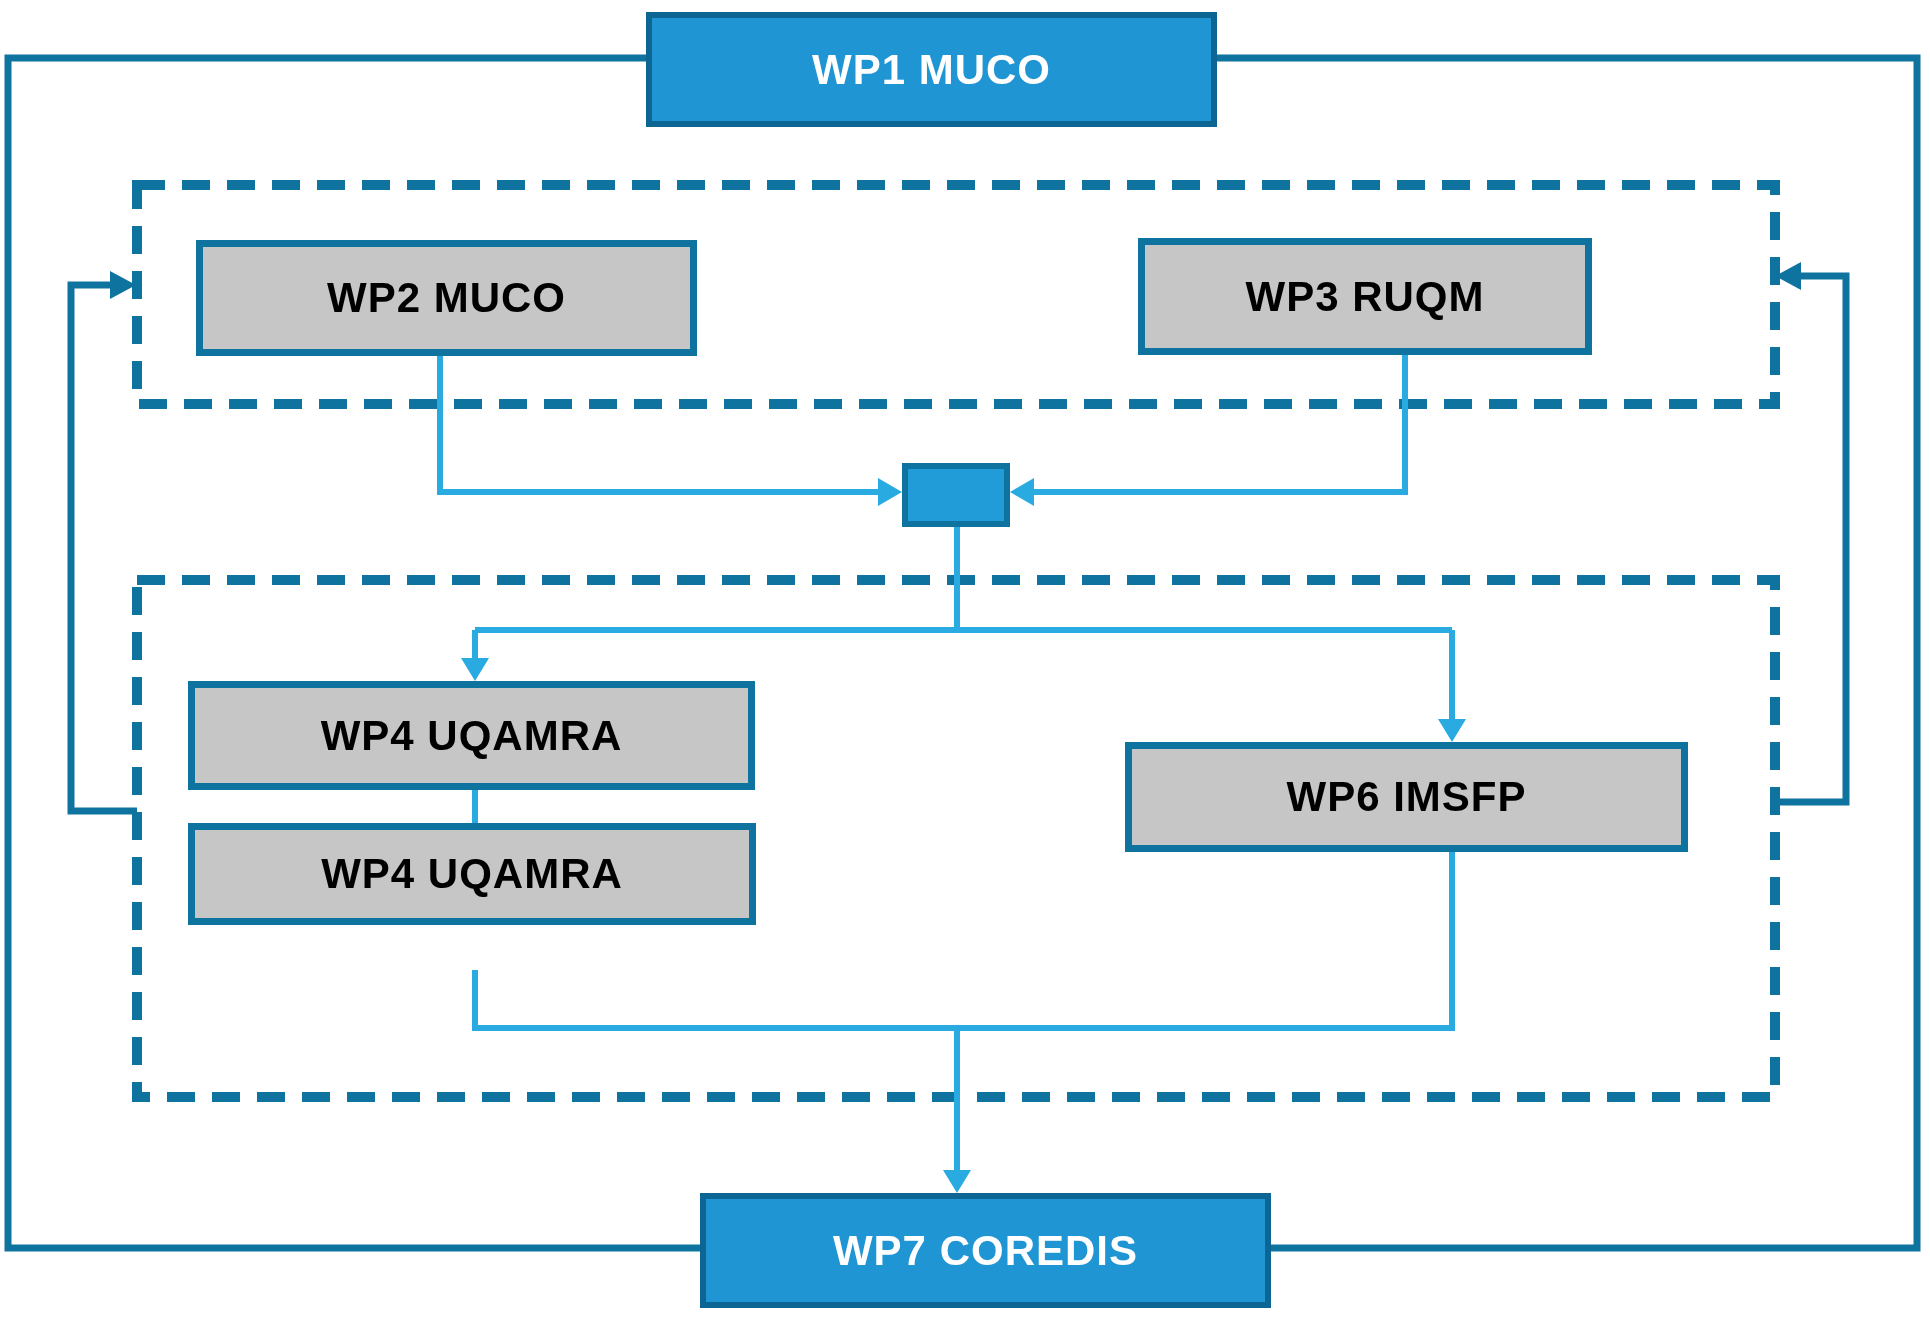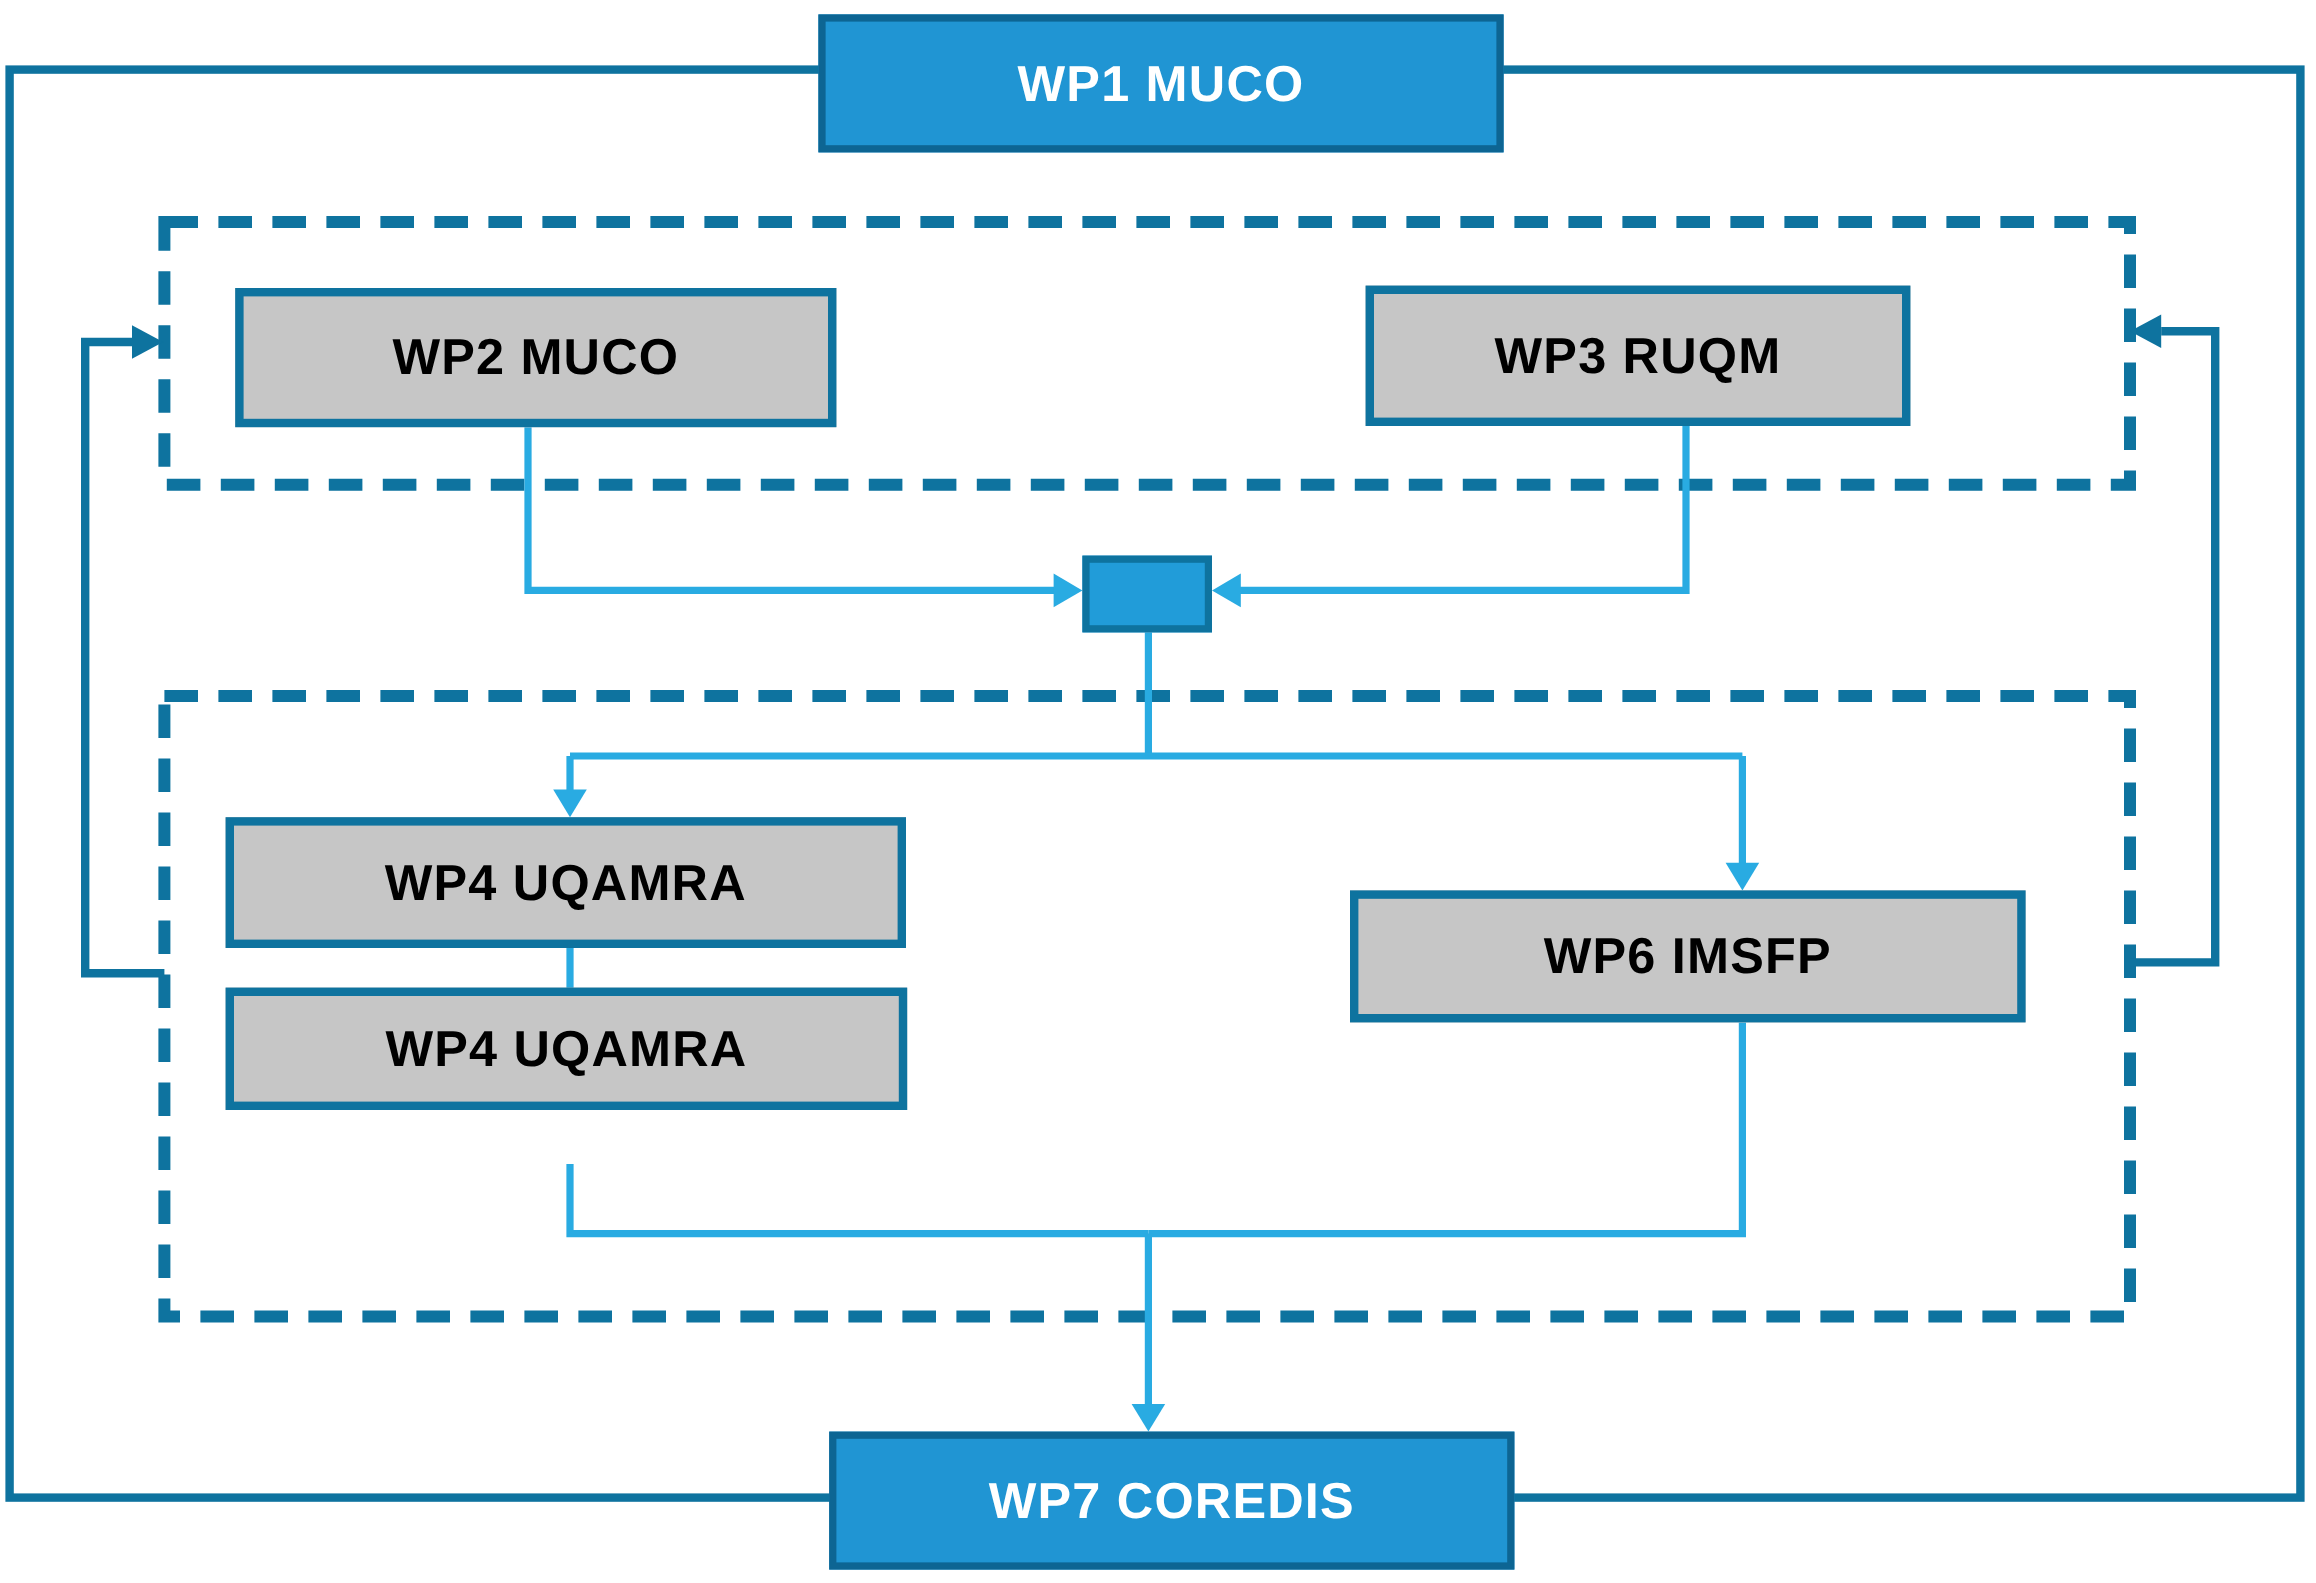--- a/index.html
+++ b/index.html
@@ -27,40 +27,39 @@
     box-sizing:border-box;
     font-weight:bold;
     font-size:42px;
     letter-spacing:1px;
     white-space:nowrap;
   }
   .node-blue{
     background:var(--blue-fill);
     border:6px solid var(--blue-border);
     color:var(--text-on-blue);
-    margin-left:36px;
   }
   .node-gray{
     background:var(--gray-fill);
     border:7px solid var(--teal);
     color:var(--text-on-gray);
   }
   .node-junction{
     background:#219cd9;
     border:6px solid var(--teal);
   }
   
   #wp1 {left:646px;  top:12px;   width:571px; height:115px;}
   #wp2 {left:196px;  top:240px;  width:501px; height:116px;}
   #wp3 {left:1138px; top:238px;  width:454px; height:117px;}
   #jct {left:902px;  top:463px;  width:108px; height:64px;}
   #wp4a{left:188px;  top:681px;  width:567px; height:109px;}
   #wp4b{left:188px;  top:823px;  width:568px; height:102px;}
   #wp6 {left:1125px; top:742px;  width:563px; height:110px;align-items:center;}
-  #wp7 {left:655px;  top:1193px; width:571px; height:115px;}
+  #wp7 {left:700px;  top:1193px; width:571px; height:115px;}
 </style>
 </head>
 <body>
 
 <div id="stage">
 
   <svg id="wires" viewBox="0 0 1930 1319" xmlns="http://www.w3.org/2000/svg">
 
     <rect x="8" y="58" width="1909" height="1190" fill="none" stroke="#0e739f" stroke-width="7"></rect>
 

